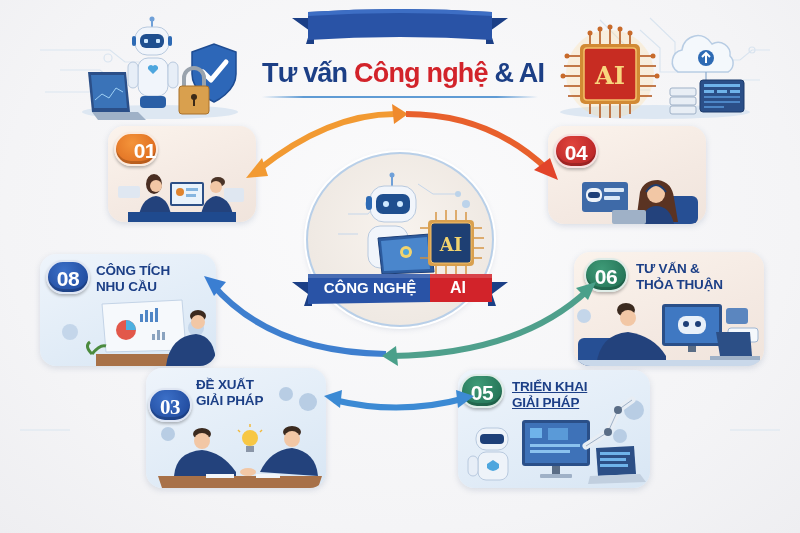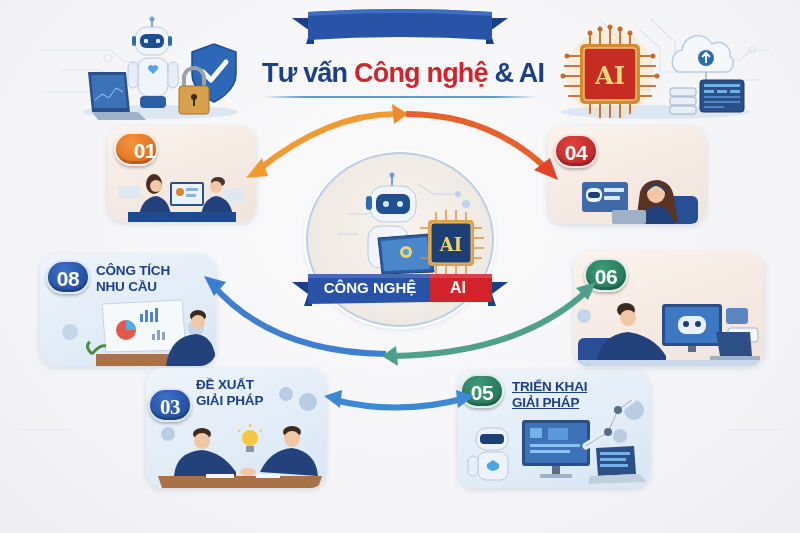--- a/index.html
+++ b/index.html
@@ -325,20 +325,24 @@
       <rect x="136" y="104" width="50" height="4" fill="#9fb1c7"></rect>
 
       <rect x="4" y="86" width="48" height="28" rx="6" fill="#264f94"></rect>
 
       <ellipse cx="52" cy="58" rx="9" ry="7" fill="#3b2a1f"></ellipse>
       <circle cx="54" cy="66" r="8" fill="#f2c7a5"></circle>
       <path d="M22 114 Q26 82 54 80 Q80 84 92 104 L92 114 Z" fill="#23427c"></path>
       <rect x="0" y="108" width="190" height="6" fill="#c9d8ea"></rect>
     </svg>
     <div class="badge green" style="left:10px;top:6px;">06</div>
+    <div class="step-title" style="left:62px;top:9px;">
+      <div>TƯ VẤN &amp;</div>
+      <div>THỎA THUẬN</div>
+    </div>
   </div>
 
   <div class="card cool" style="left:146px;top:368px;width:180px;height:120px;">
     <svg class="scene" width="180" height="120" viewBox="0 0 180 120">
       <g fill="#b8cde4">
           <circle cx="140" cy="26" r="7"></circle>
           <circle cx="162" cy="34" r="9"></circle>
           <circle cx="22" cy="66" r="7"></circle>
         </g>
 

